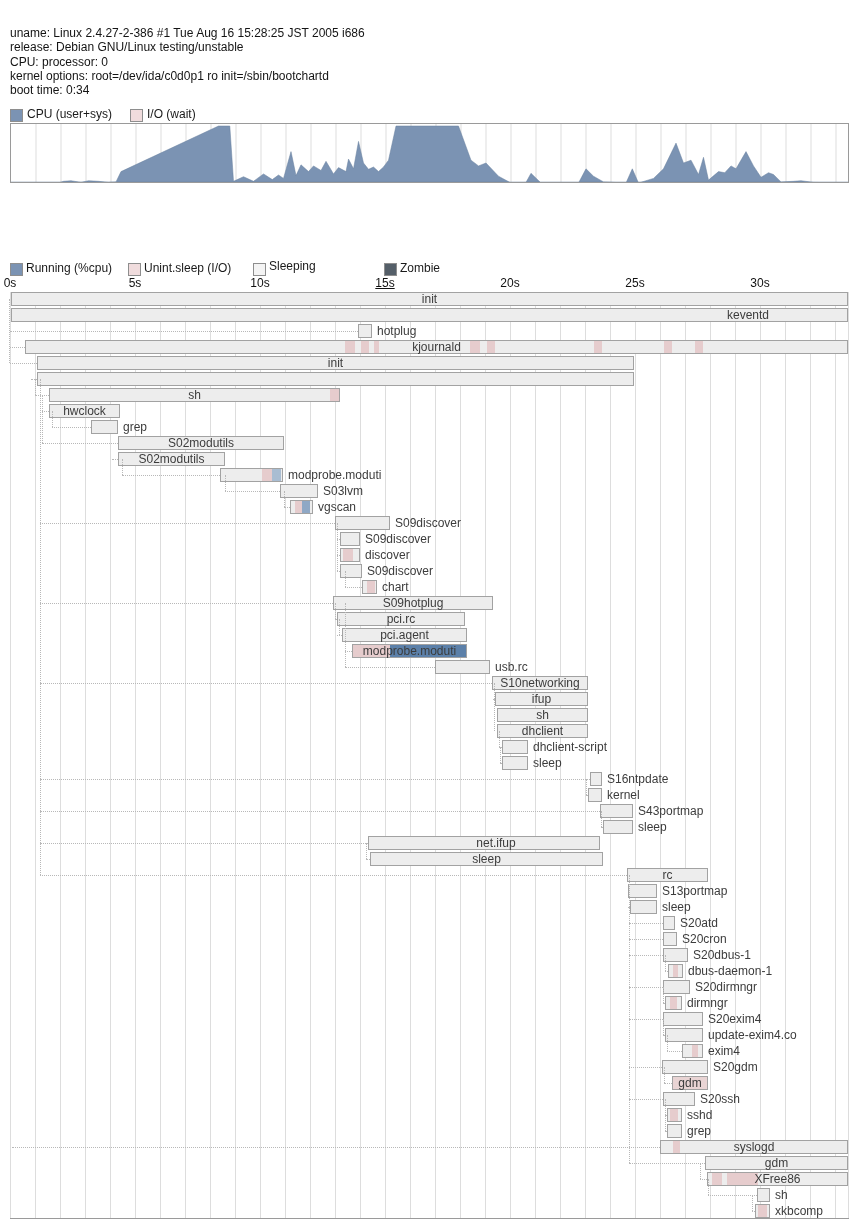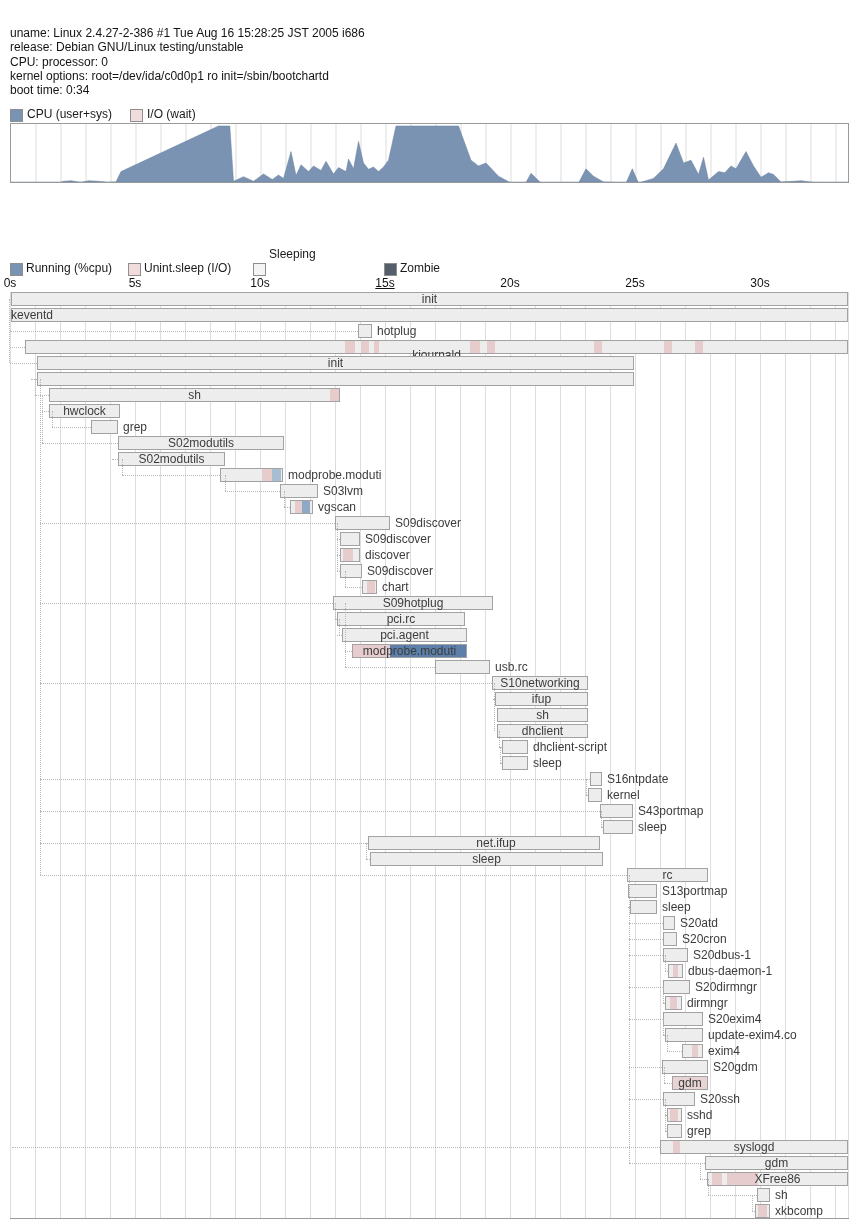--- a/index.html
+++ b/index.html
@@ -73,21 +73,21 @@
         <line x1="800" y1="0" x2="800" y2="58" stroke="#dddddd" stroke-width="1"></line>
         <line x1="825" y1="0" x2="825" y2="58" stroke="#dddddd" stroke-width="1"></line>
      <polygon points="0,58 0.0,59.0 47.5,59.0 52.5,57.3 60.0,56.7 70.0,58.4 77.5,56.7 87.5,57.3 97.5,58.4 105.0,57.9 110.0,47.6 207.5,2.0 218.8,2.0 222.5,57.3 232.5,52.7 242.5,57.3 252.5,49.9 261.3,55.6 267.5,51.0 272.5,54.4 280.0,27.6 285.0,51.6 290.0,40.8 297.5,47.6 302.5,41.9 310.0,46.5 315.0,37.3 322.5,49.9 327.5,43.6 335.0,47.6 337.5,35.1 342.5,44.8 347.5,17.4 352.5,39.0 357.5,45.3 362.5,43.0 367.5,47.6 372.5,43.0 377.5,36.2 385.0,2.0 447.5,2.0 460.0,36.2 467.5,41.9 475.0,39.0 487.5,52.2 500.0,59.0 515.0,58.4 520.0,49.3 530.0,59.0 567.5,59.0 575.0,44.8 582.5,52.2 592.5,57.9 615.0,59.0 621.3,44.8 627.5,59.0 642.5,54.4 652.5,44.8 665.0,19.1 672.5,39.0 680.0,36.2 687.5,50.5 692.5,33.3 697.5,56.1 707.5,47.6 713.8,48.7 720.0,41.9 725.0,44.8 735.0,27.6 742.5,41.9 750.0,53.3 757.5,48.7 762.5,50.5 770.0,57.9 782.5,57.3 790.0,56.7 802.5,58.4 837.5,59.0 837,58" fill="#7b93b3" stroke="#68809f" stroke-width="0.5"></polygon>
    </svg></div>
 
   <div class="abs swatch" style="left: 10px; top: 263px; background: rgb(123, 147, 179);"></div>
   <div class="abs legend-label" style="left:26px;top:261px">Running (%cpu)</div>
   <div class="abs swatch" style="left: 128px; top: 263px; background: rgb(240, 220, 221);"></div>
   <div class="abs legend-label" style="left:144px;top:261px">Unint.sleep (I/O)</div>
   <div class="abs swatch" style="left: 253px; top: 263px; background: rgb(244, 244, 244);"></div>
-  <div class="abs legend-label" style="left:269px;top:247px">Sleeping</div>
+  <div class="abs legend-label" style="left:269px;top:259px">Sleeping</div>
   <div class="abs swatch" style="left: 384px; top: 263px; background: rgb(85, 95, 105);"></div>
   <div class="abs legend-label" style="left:400px;top:261px">Zombie</div>
 
   <div id="time-axis" class="abs" style="left:0;top:276px;width:858px;height:14px">
       <div class="tick" style="left: 10px;">0s</div>
       <div class="tick" style="left: 135px;">5s</div>
       <div class="tick" style="left: 260px;">10s</div>
       <div class="tick" style="left: 385px; text-decoration: underline;">15s</div>
       <div class="tick" style="left: 510px;">20s</div>
       <div class="tick" style="left: 635px;">25s</div>
@@ -126,36 +126,36 @@
       <div class="gridline" style="left: 710px; top: 292px; height: 926px;"></div>
       <div class="gridline" style="left: 735px; top: 292px; height: 926px;"></div>
       <div class="gridline" style="left: 760px; top: 292px; height: 926px;"></div>
       <div class="gridline" style="left: 785px; top: 292px; height: 926px;"></div>
       <div class="gridline" style="left: 810px; top: 292px; height: 926px;"></div>
       <div class="gridline" style="left: 835px; top: 292px; height: 926px;"></div>
       <div class="gridline" style="left: 848px; top: 292px; height: 926px;"></div>
       <div class="bar" style="left: 11px; width: 837px; top: 292px; background: rgb(237, 237, 237);"></div>
       <div class="plabel" style="top: 292px; left: 11px; width: 837px; text-align: center;">init</div>
       <div class="bar" style="left: 11px; width: 837px; top: 308px; background: rgb(237, 237, 237);"></div>
-      <div class="plabel" style="top: 308px; left: 11px; width: 837px; text-align: left; border-radius: 7px;">keventd</div>
+      <div class="plabel" style="top: 308px; left: 11px; width: 758px; text-align: right; border-radius: 7px;">keventd</div>
       <div class="dot-h" style="left: 10px; width: 348px; top: 331px;"></div>
       <div class="bar" style="left: 358px; width: 14px; top: 324px; background: rgb(237, 237, 237);"></div>
       <div class="plabel" style="top: 324px; left: 377px;">hotplug</div>
       <div class="dot-h" style="left: 10px; width: 15px; top: 347px;"></div>
       <div class="bar" style="left: 25px; width: 823px; top: 340px; background: rgb(237, 237, 237);">
         <div class="seg" style="left: 319px; width: 10px; background: rgb(230, 204, 205);"></div>
         <div class="seg" style="left: 335px; width: 8px; background: rgb(230, 204, 205);"></div>
         <div class="seg" style="left: 348px; width: 5px; background: rgb(230, 204, 205);"></div>
         <div class="seg" style="left: 444px; width: 10px; background: rgb(230, 204, 205);"></div>
         <div class="seg" style="left: 461px; width: 8px; background: rgb(230, 204, 205);"></div>
         <div class="seg" style="left: 568px; width: 8px; background: rgb(230, 204, 205);"></div>
         <div class="seg" style="left: 638px; width: 8px; background: rgb(230, 204, 205);"></div>
         <div class="seg" style="left: 669px; width: 8px; background: rgb(230, 204, 205);"></div>
       </div>
-      <div class="plabel" style="top: 340px; left: 25px; width: 823px; text-align: center; margin-top: 8px;">kjournald</div>
+      <div class="plabel" style="top: 340px; left: 25px; width: 823px; text-align: center;">kjournald</div>
       <div class="dot-h" style="left: 10px; width: 27px; top: 363px;"></div>
       <div class="bar" style="left: 37px; width: 597px; top: 356px; background: rgb(237, 237, 237);"></div>
       <div class="plabel" style="top: 356px; left: 37px; width: 597px; text-align: center;">init</div>
       <div class="dot-h" style="left: 31px; width: 6px; top: 379px;"></div>
       <div class="bar" style="left: 37px; width: 597px; top: 372px; background: rgb(237, 237, 237);"></div>
       <div class="dot-h" style="left: 35px; width: 14px; top: 395px;"></div>
       <div class="bar" style="left: 49px; width: 291px; top: 388px; background: rgb(237, 237, 237);">
         <div class="seg" style="left: 280px; width: 9px; background: rgb(230, 204, 205);"></div>
       </div>
       <div class="plabel" style="top: 388px; left: 49px; width: 291px; text-align: center;">sh</div>

